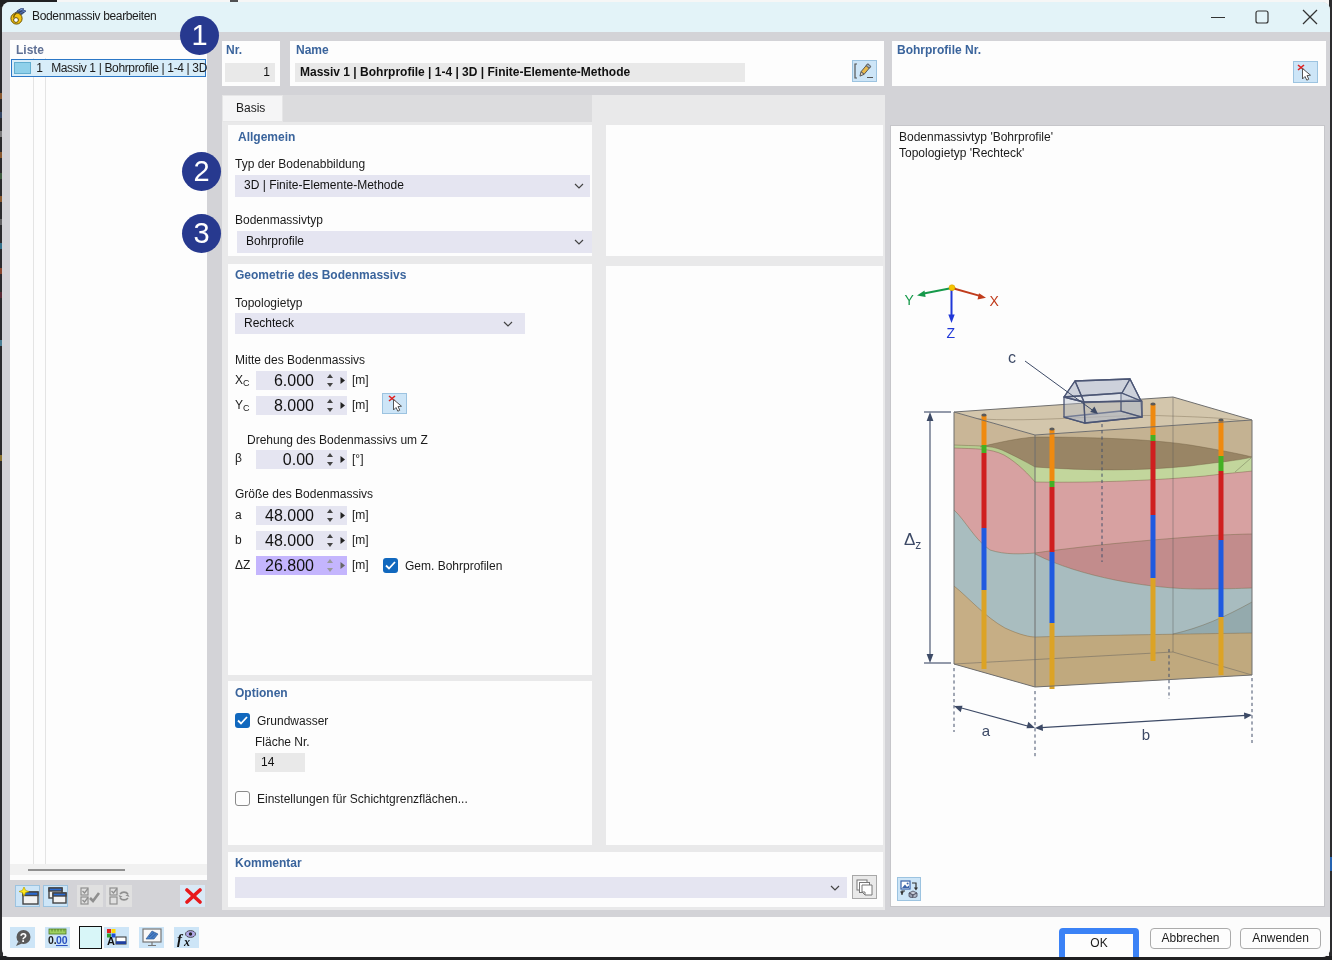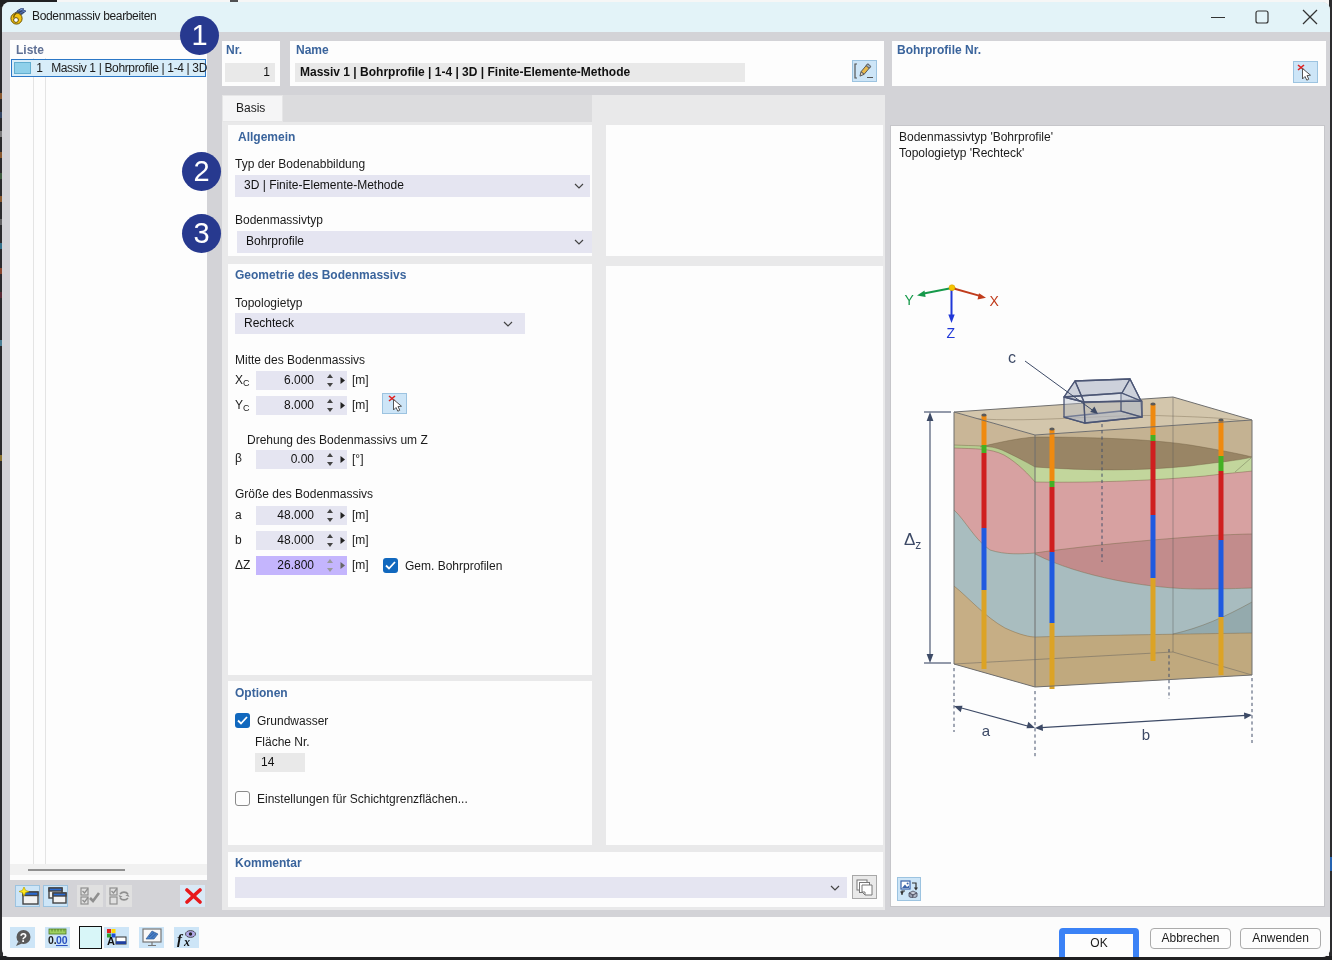--- a/index.html
+++ b/index.html
@@ -6,21 +6,21 @@
 #dlg{position:absolute;left:2px;top:2px;width:1328px;height:955px;background:#d3d3d7;border-radius:8px;overflow:hidden;}
 #title{position:absolute;left:0;top:0;width:100%;height:30px;background:#e3f3f8;}
 .panel{position:absolute;background:#fdfdfd;}
 .lbl{position:absolute;font-size:12px;color:#1b1b1b;white-space:nowrap;line-height:13px;text-align:right;}
 .blab{position:absolute;font-size:12px;font-weight:bold;color:#3a649c;white-space:nowrap;line-height:13px;}
 .fld{position:absolute;background:#e9e9e9;font-size:12px;color:#111;line-height:19px;overflow:hidden;white-space:nowrap;}
 .lav{background:#e5e5f1;}
 .sel{position:absolute;background:#e5e5f1;font-size:12px;color:#111;line-height:21px;padding-left:9px;overflow:hidden;white-space:nowrap;}
 .chev{position:absolute;width:10px;height:6px;}
 .spinfld{position:absolute;background:#e5e5f1;height:19px;}
-.spinval{position:absolute;right:33px;top:0;font-size:12px;line-height:19px;color:#111;}
+.spinval{position:absolute;right:33px;top:0;font-size:16px;line-height:19px;color:#111;}
 .unit{position:absolute;font-size:12px;color:#1b1b1b;line-height:19px;}
 .btnb{position:absolute;background:#cde5f7;border:1px solid #9cc3e0;box-sizing:border-box;}
 .cbx{position:absolute;width:15px;height:15px;box-sizing:border-box;border-radius:3px;}
 .cbon{background:#1168be;}
 .cboff{background:#fdfdfd;border:1px solid #8a8a8a;}
 .badge{position:absolute;width:39px;height:39px;border-radius:50%;background:#27398f;color:#fff;font-size:29px;text-align:center;line-height:38px;}
 .wbtn{position:absolute;height:24px;background:#fdfdfd;border:1px solid #ababab;border-radius:4px;box-sizing:border-box;font-size:12px;color:#1b1b1b;text-align:center;line-height:21px;}
 .colline{position:absolute;width:1px;background:#e4e4e4;}
 </style></head><body>
 <div id="page">

